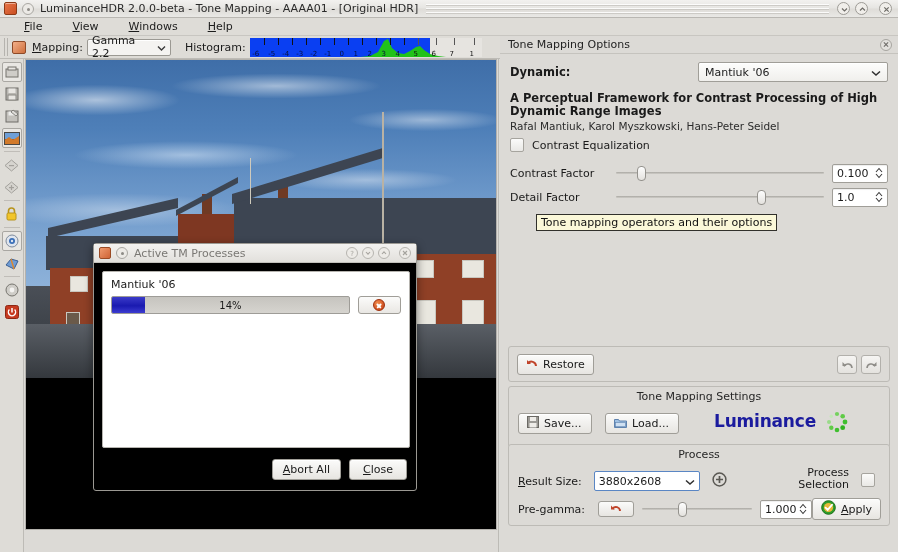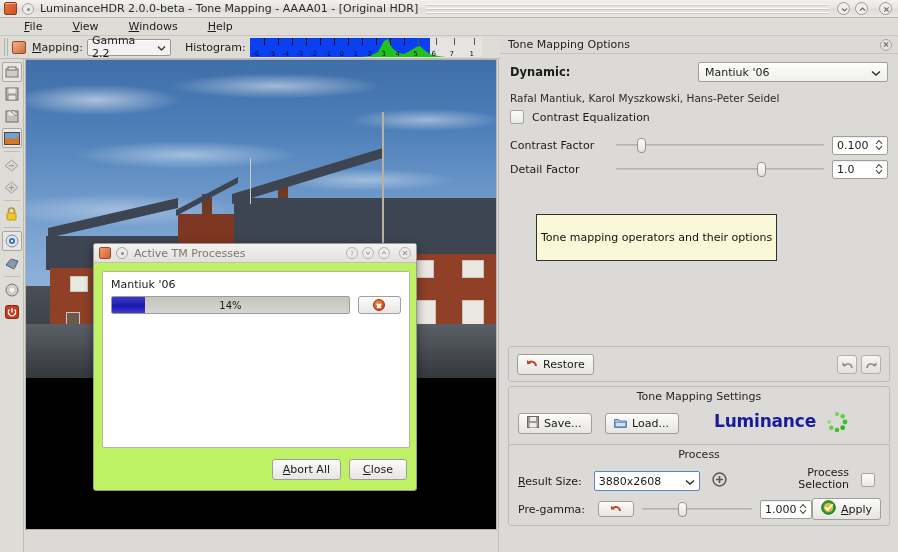--- a/index.html
+++ b/index.html
@@ -240,21 +240,21 @@
     border: 1px solid #a09e98; border-radius: 2px; background: #fff;
     display: flex; align-items: center; padding: 0 4px; font-size: 11px;
     box-shadow: inset 0 1px 1px rgba(0,0,0,.07);
   }
   .spin .val { flex: 1 1 auto; text-align: left; }
   .spin .upd { display: flex; flex-direction: column; gap: 1px; margin-left: 2px; }
 
   .tooltip {
     position: absolute; left: 36px; top: 160px;
     background: #fbf8d9; border: 1px solid #31302b;
-    font-size: 11px; padding: 16px 4px; color: #111; white-space: nowrap;
+    font-size: 11px; padding: 1px 4px; color: #111; white-space: nowrap;
     z-index: 40;
   }
 
   .groupbox {
     position: absolute; border: 1px solid #bdbbb6; border-radius: 3px;
     background: #dcdad6;
   }
   .gb-title {
     position: absolute; top: -1px; left: 0; right: 0; text-align: center;
     font-size: 11px; color: #262626;
@@ -268,21 +268,21 @@
   .iconbtn {
     width: 20px; height: 19px; border: 1px solid #b2b0ab; border-radius: 3px;
     background: linear-gradient(to bottom,#f6f5f3,#e4e2de);
     display: inline-flex; align-items: center; justify-content: center;
   }
   .lum-logo { font-size: 17px; font-weight: bold; color: #1b1b9e; letter-spacing: -.2px; }
 
   
   .dialog {
     position: absolute; left: 93px; top: 243px; width: 324px; height: 248px;
-    background: #bef264; border: 1px solid #9b9993; border-radius: 3px;
+    background: #000000; border: 1px solid #9b9993; border-radius: 3px;
     box-shadow: 0 3px 10px rgba(0,0,0,.45);
     z-index: 60;
   }
   .dlg-title {
     height: 19px; display: flex; align-items: center; padding: 0 5px;
     background: linear-gradient(to bottom,#f3f2f0,#e2e0dc);
     border-bottom: 1px solid #c2c0bb;
   }
   .dlg-appicon {
     width: 12px; height: 12px; margin-right: 5px; border-radius: 2px;
@@ -571,20 +571,21 @@
         <div class="op-combo">
           <span>Mantiuk '06</span>
           <span class="arrow">
             <svg width="10" height="6" viewBox="0 0 10 6">
                 <path d="M1 1.5 L5 5 L9 1.5" fill="none" stroke="#2f2f2f" stroke-width="1.5"></path>
               </svg>
           </span>
         </div>
       </div>
 
+      <div class="paper-title">A Perceptual Framework for Contrast Processing of High Dynamic Range Images</div>
       <div class="paper-authors">Rafal Mantiuk, Karol Myszkowski, Hans-Peter Seidel</div>
 
       <div class="chk-row">
         <span class="checkbox"></span>
         <span class="chk-label">Contrast Equalization</span>
       </div>
 
       <div class="slider-row">
         <span class="slider-label">Contrast Factor</span>
         <div class="slider">

